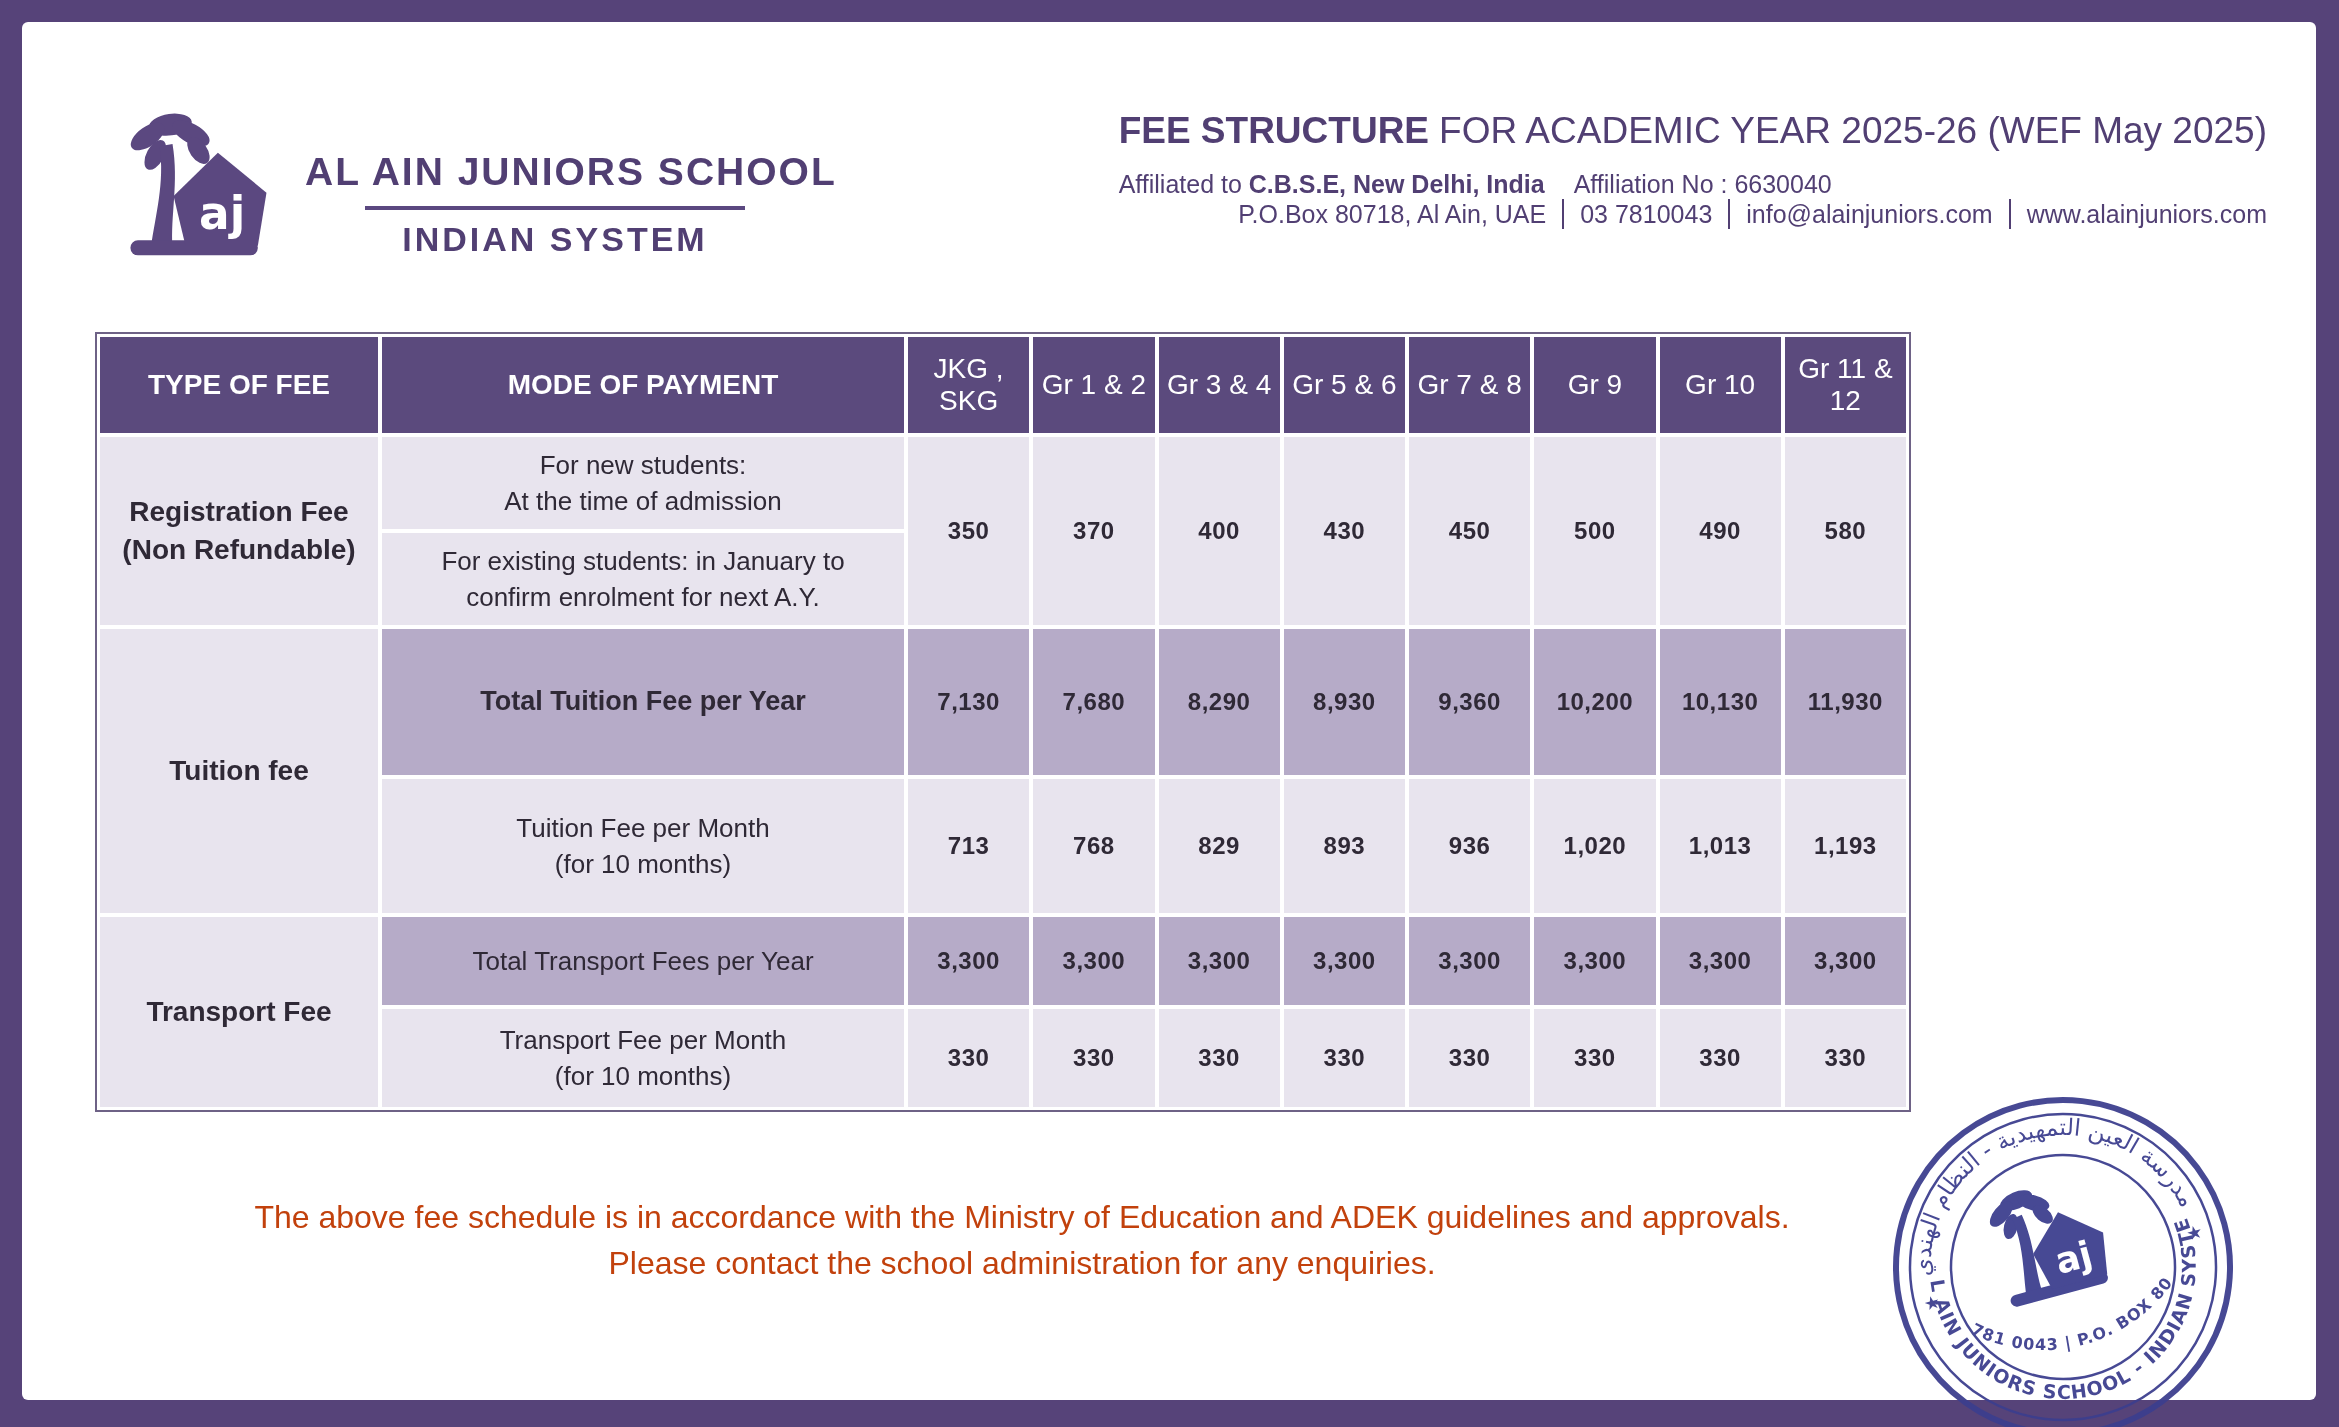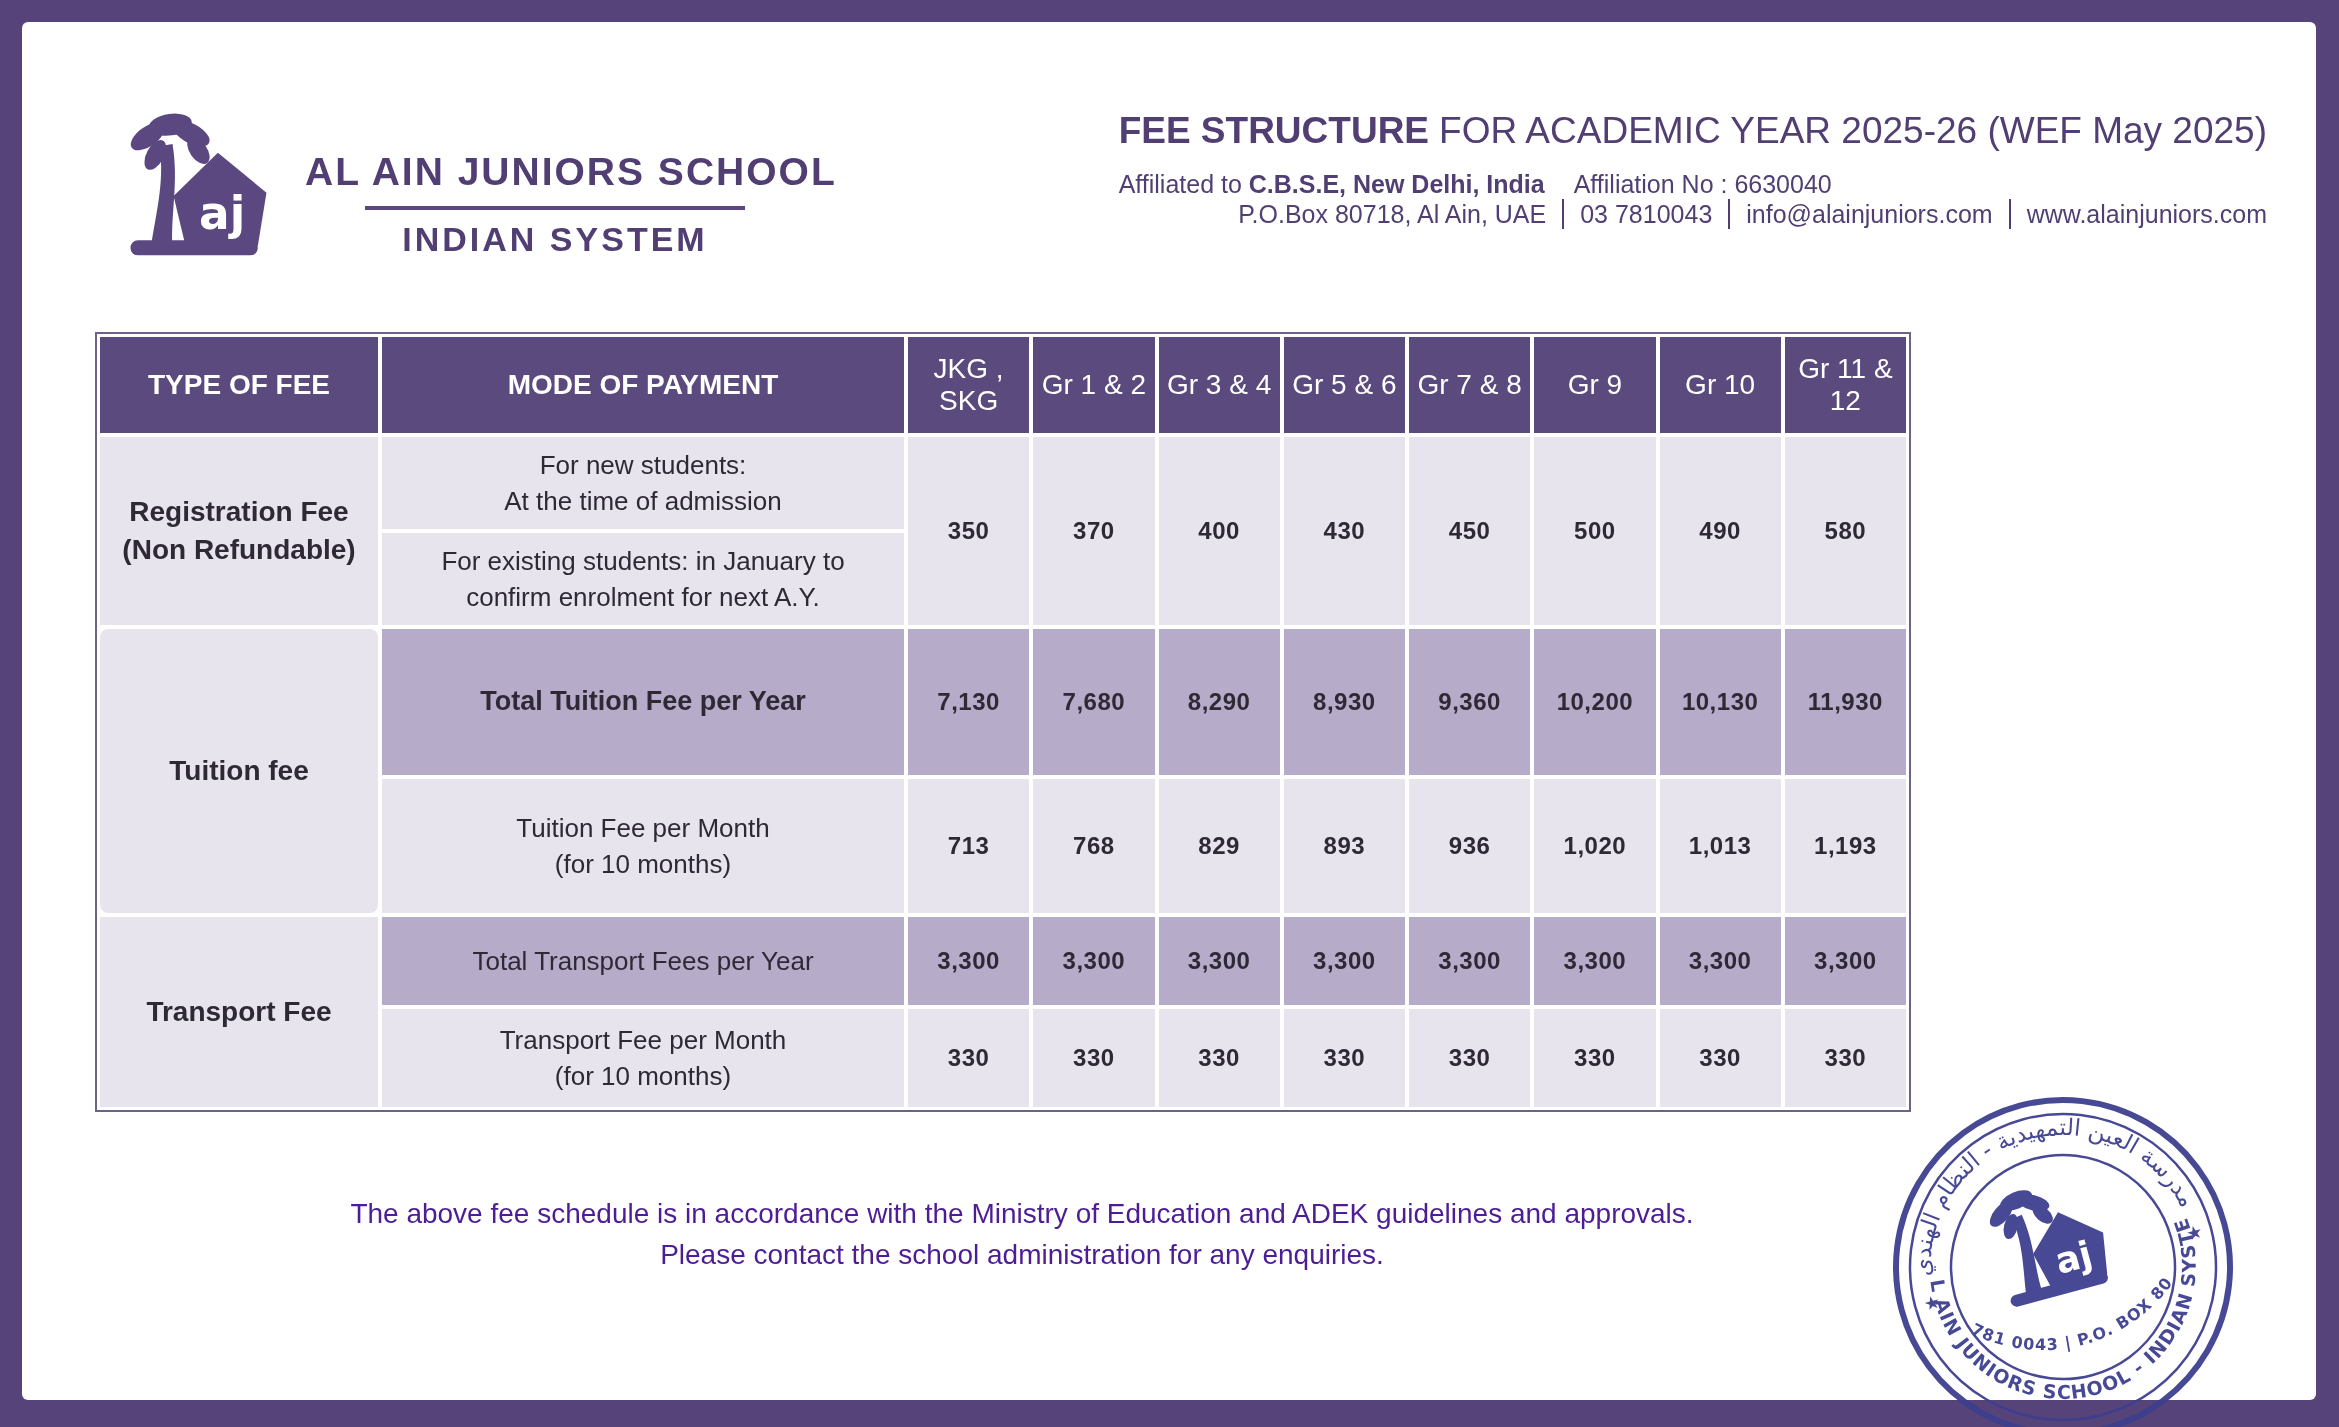--- a/index.html
+++ b/index.html
@@ -50,27 +50,27 @@
   .th { background:#5b4a7d; color:#ffffff; font-size:28px; }
   .th.b { font-weight:bold; }
   .light { background:#e8e4ee; }
   .dark  { background:#b6abc8; }
   .type-label { font-size:28px; font-weight:bold; line-height:1.35; }
   .mode-label { font-size:26px; line-height:1.4; }
   .mode-label.b { font-weight:bold; font-size:27px; }
   .val { font-size:24px; font-weight:bold; letter-spacing:0.5px; }
 
   .row2 { grid-row:2 / span 2; }
-  .row45 { grid-row:4 / span 2;border-radius:8px; }
+  .row45 { grid-row:4 / span 2; }
   .row67 { grid-row:6 / span 2; }
 
   
   .footer-note {
     position:absolute; left:150px; top:1172px; width:1700px;
-    text-align:center; font-size:28px; color:#4c1d95; line-height:1.45;
+    text-align:center; font-size:32px; color:#c2410c; line-height:1.45;
   }
 
   
   .stamp-wrap { position:absolute; left:1860px; top:1070px; width:362px; height:350px; color:#3c3e8e; opacity:0.94; }
 </style>
 </head>
 <body>
 
 <svg width="0" height="0" style="position:absolute">
   <defs>

